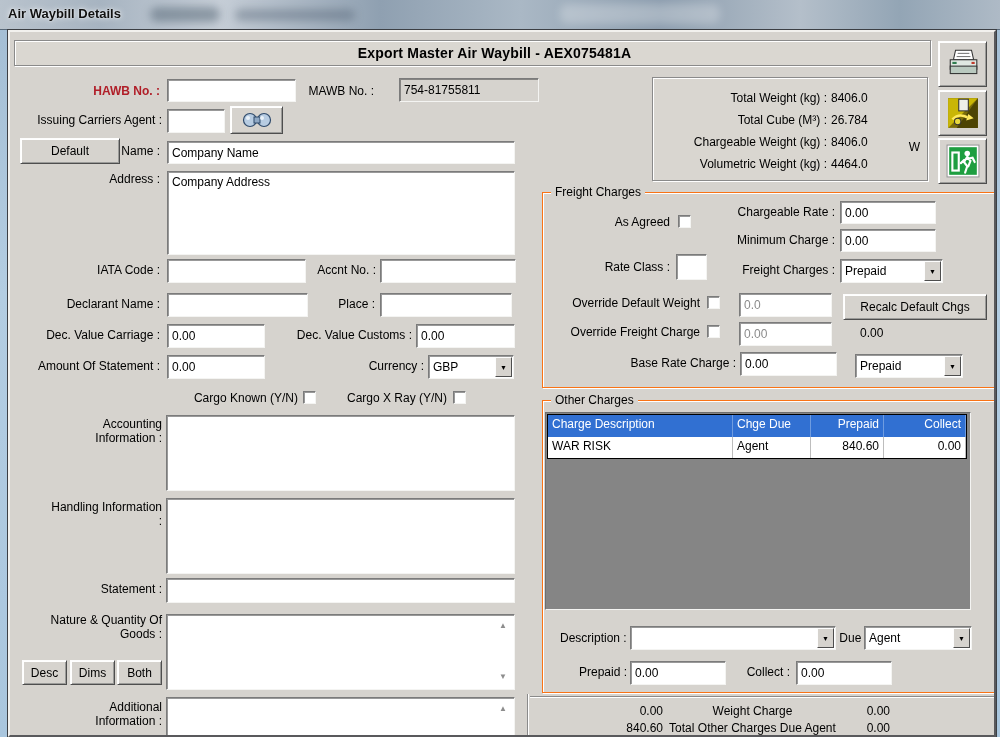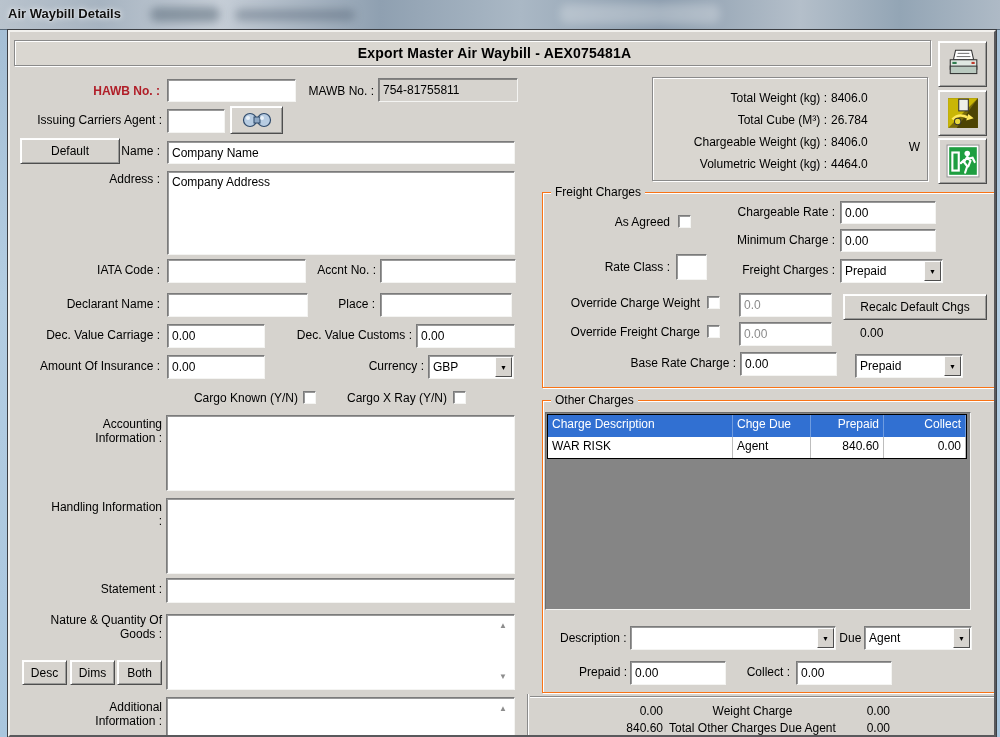--- a/index.html
+++ b/index.html
@@ -166,21 +166,21 @@
     <div class="w-row">
         <span class="w-lbl">Volumetric Weight (kg) :</span>
         <span class="w-val">4464.0</span>
       </div>
     <span class="w-flag">W</span>
   </div>
 
   <span class="lbl r red" style="left:20px; top:52px; width:130px;">HAWB No. :</span>
   <input class="input" style="left: 157px; top: 47px; width: 129px; height: 23px;" value="">
   <span class="lbl r" style="left:278px; top:52px; width:86px;">MAWB No. :</span>
-  <input class="input gray" style="left: 368px; top: 46px; width: 140px; height: 24px;" readonly="" value="754-81755811">
+  <input class="input gray" style="left: 389px; top: 46px; width: 140px; height: 24px;" readonly="" value="754-81755811">
 
   <span class="lbl r" style="left:8px; top:81px; width:144px;">Issuing Carriers Agent :</span>
   <input class="input" style="left: 157px; top: 77px; width: 58px; height: 24px;" value="">
   <div class="btn" style="left:220px; top:74px; width:53px; height:28px;">
     <svg viewBox="0 0 30 16" width="30" height="16">
       <circle cx="8" cy="8" r="6.5" fill="#b7cce2" stroke="#2f4a6b" stroke-width="1.2"></circle>
       <circle cx="22" cy="8" r="6.5" fill="#b7cce2" stroke="#2f4a6b" stroke-width="1.2"></circle>
       <rect x="12" y="5" width="6" height="6" fill="#8fa8c4" stroke="#2f4a6b"></rect>
       <circle cx="6" cy="6" r="2" fill="#e9f1f8"></circle>
       <circle cx="20" cy="6" r="2" fill="#e9f1f8"></circle>
@@ -204,21 +204,21 @@
   <span class="lbl r" style="left:30px; top:265px; width:120px;">Declarant Name :</span>
   <input class="input" style="left: 157px; top: 261px; width: 141px; height: 24px;" value="">
   <span class="lbl r" style="left:305px; top:265px; width:60px;">Place :</span>
   <input class="input" style="left: 370px; top: 261px; width: 132px; height: 24px;" value="">
 
   <span class="lbl r" style="left:15px; top:296px; width:135px;">Dec. Value Carriage :</span>
   <input class="input" style="left: 157px; top: 292px; width: 98px; height: 24px;" value="0.00">
   <span class="lbl r" style="left:270px; top:296px; width:132px;">Dec. Value Customs :</span>
   <input class="input" style="left: 406px; top: 292px; width: 99px; height: 24px;" value="0.00">
 
-  <span class="lbl r" style="left:15px; top:327px; width:135px;">Amount Of Insurance :</span>
+  <span class="lbl r" style="left:15px; top:327px; width:135px;">Amount Of Statement :</span>
   <input class="input" style="left: 157px; top: 323px; width: 98px; height: 24px;" value="0.00">
   <span class="lbl r" style="left:352px; top:327px; width:62px;">Currency :</span>
   <div class="combo" style="left:418px; top:323px; width:86px; height:24px;">
     <span class="val">GBP</span>
     <span class="drop">▼</span>
   </div>
 
   <span class="lbl r" style="left:160px; top:359px; width:128px;">Cargo Known (Y/N)</span>
   <div class="check" style="left:293px; top:359px;"></div>
   <span class="lbl r" style="left:325px; top:359px; width:112px;">Cargo X Ray (Y/N)</span>
@@ -262,21 +262,21 @@
   <span class="lbl r" style="left:700px; top:201px; width:125px;">Minimum Charge :</span>
   <input class="input" style="left: 830px; top: 197px; width: 96px; height: 23px;" value="0.00">
   <span class="lbl r" style="left:560px; top:228px; width:100px;">Rate Class :</span>
   <input class="input" style="left: 666px; top: 222px; width: 31px; height: 26px;" value="">
   <span class="lbl r" style="left:700px; top:231px; width:125px;">Freight Charges :</span>
   <div class="combo" style="left:830px; top:227px; width:103px; height:24px;">
     <span class="val">Prepaid</span>
     <span class="drop">▼</span>
   </div>
 
-  <span class="lbl r" style="left:540px; top:264px; width:150px;">Override Charge Weight</span>
+  <span class="lbl r" style="left:540px; top:264px; width:150px;">Override Default Weight</span>
   <div class="check" style="left:697px; top:264px;"></div>
   <input class="input dim" style="left: 729px; top: 261px; width: 93px; height: 24px;" readonly="" value="0.0">
   <div class="btn" style="left:833px; top:262px; width:144px; height:26px;">
       <span>Recalc Default Chgs</span>
     </div>
 
   <span class="lbl r" style="left:540px; top:293px; width:150px;">Override Freight Charge</span>
   <div class="check" style="left:697px; top:293px;"></div>
   <input class="input dim" style="left: 729px; top: 290px; width: 93px; height: 24px;" readonly="" value="0.00">
   <span class="lbl" style="left:850px; top:294px; width:60px;">0.00</span>

